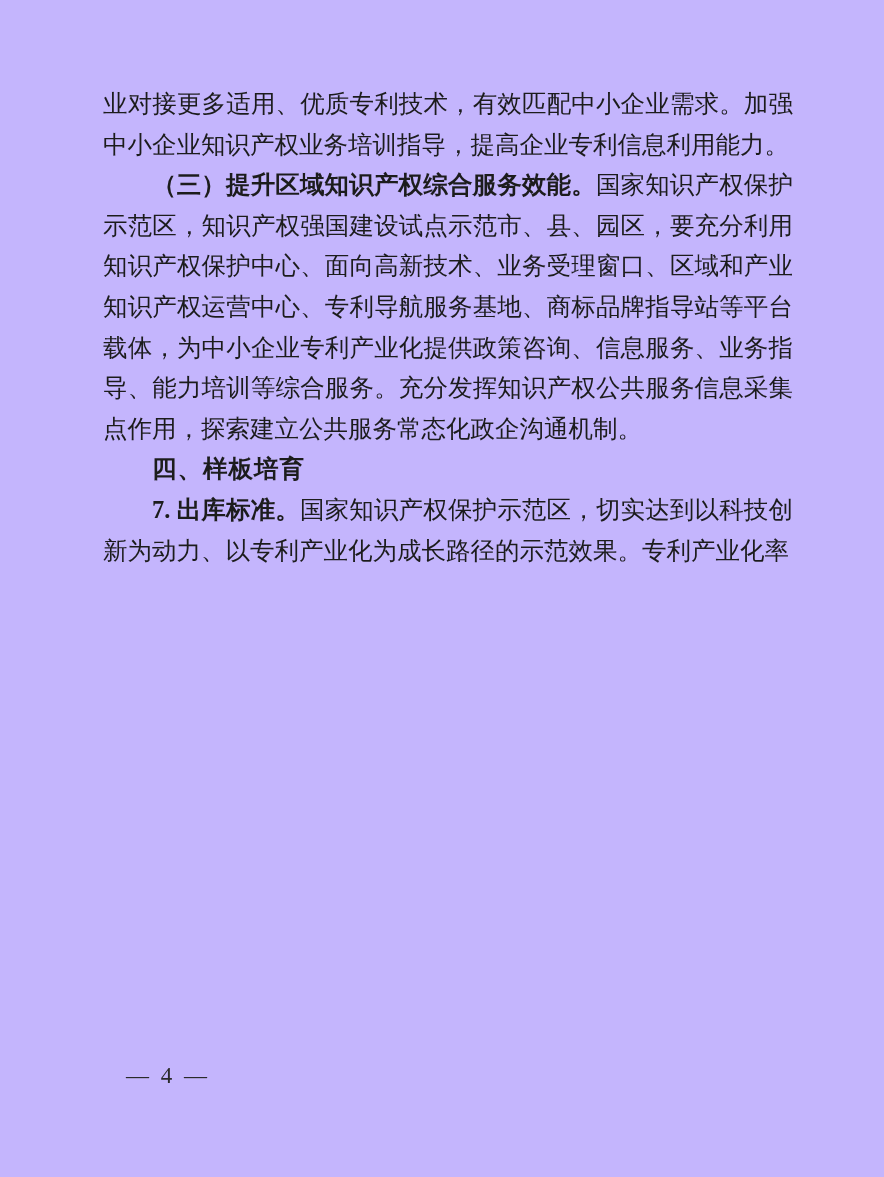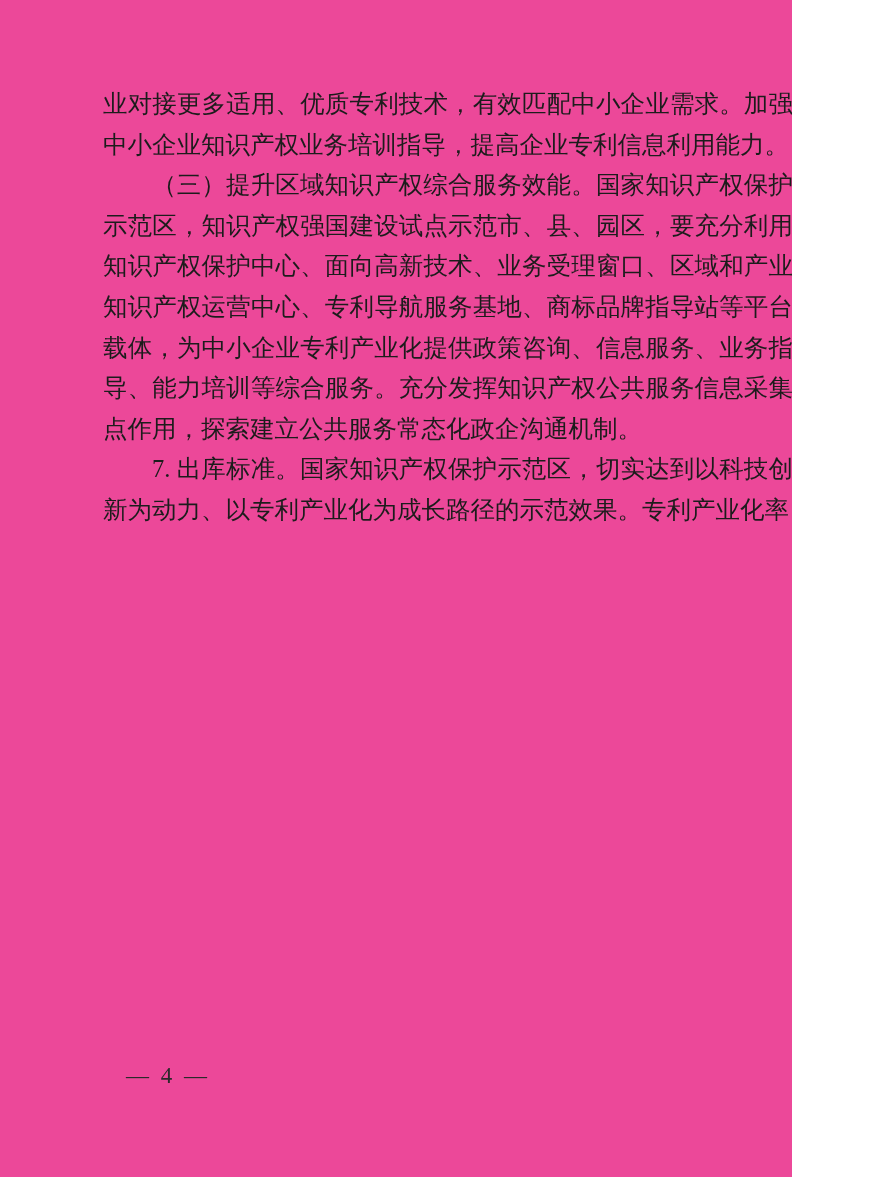--- a/index.html
+++ b/index.html
@@ -2,23 +2,23 @@
 <html><head>
 <meta charset="utf-8">
 <style>
   html, body {
     margin: 0;
     padding: 0;
     background: #ffffff;
   }
   .page {
     position: relative;
-    width: 792px;
+    width: 884px;
     height: 1177px;
-    background: #ec4899;
+    background: #c4b5fd;
     overflow: hidden;
     font-family: "Liberation Serif", "DejaVu Serif", serif;
     color: #1c1c1c;
   }
   .content {
     position: absolute;
     left: 103px;
     top: 84px;
     width: 690px;
   }
@@ -31,21 +31,21 @@
     letter-spacing: 0;
     word-break: break-all;
   }
   .para.indent {
     text-indent: 2em;
   }
   .seg {
     font-weight: normal;
   }
   .seg.bold {
-    font-weight: normal;
+    font-weight: bold;
   }
   
   .para.heading .seg {
     font-family: "Liberation Sans", "DejaVu Sans", sans-serif;
     font-weight: bold;
     letter-spacing: 1px;
   }
   .page-number {
     position: absolute;
     left: 126px;
@@ -57,16 +57,17 @@
     font-family: "Liberation Serif", "DejaVu Serif", serif;
   }
 </style>
 </head>
 <body>
 
 <div class="page">
   <div class="content">
       <p class="para body"><span class="seg">业对接更多适用、优质专利技术，有效匹配中小企业需求。加强中小企业知识产权业务培训指导，提高企业专利信息利用能力。</span></p>
       <p class="para body indent"><span class="seg bold">（三）提升区域知识产权综合服务效能。</span><span class="seg">国家知识产权保护示范区，知识产权强国建设试点示范市、县、园区，要充分利用知识产权保护中心、面向高新技术、业务受理窗口、区域和产业知识产权运营中心、专利导航服务基地、商标品牌指导站等平台载体，为中小企业专利产业化提供政策咨询、信息服务、业务指导、能力培训等综合服务。充分发挥知识产权公共服务信息采集点作用，探索建立公共服务常态化政企沟通机制。</span></p>
+      <p class="para heading indent"><span class="seg bold">四、样板培育</span></p>
       <p class="para body indent"><span class="seg bold">7. 出库标准。</span><span class="seg">国家知识产权保护示范区，切实达到以科技创新为动力、以专利产业化为成长路径的示范效果。专利产业化率</span></p>
     </div>
   <div class="page-number">— 4 —</div>
 </div>
 
 </body></html>

